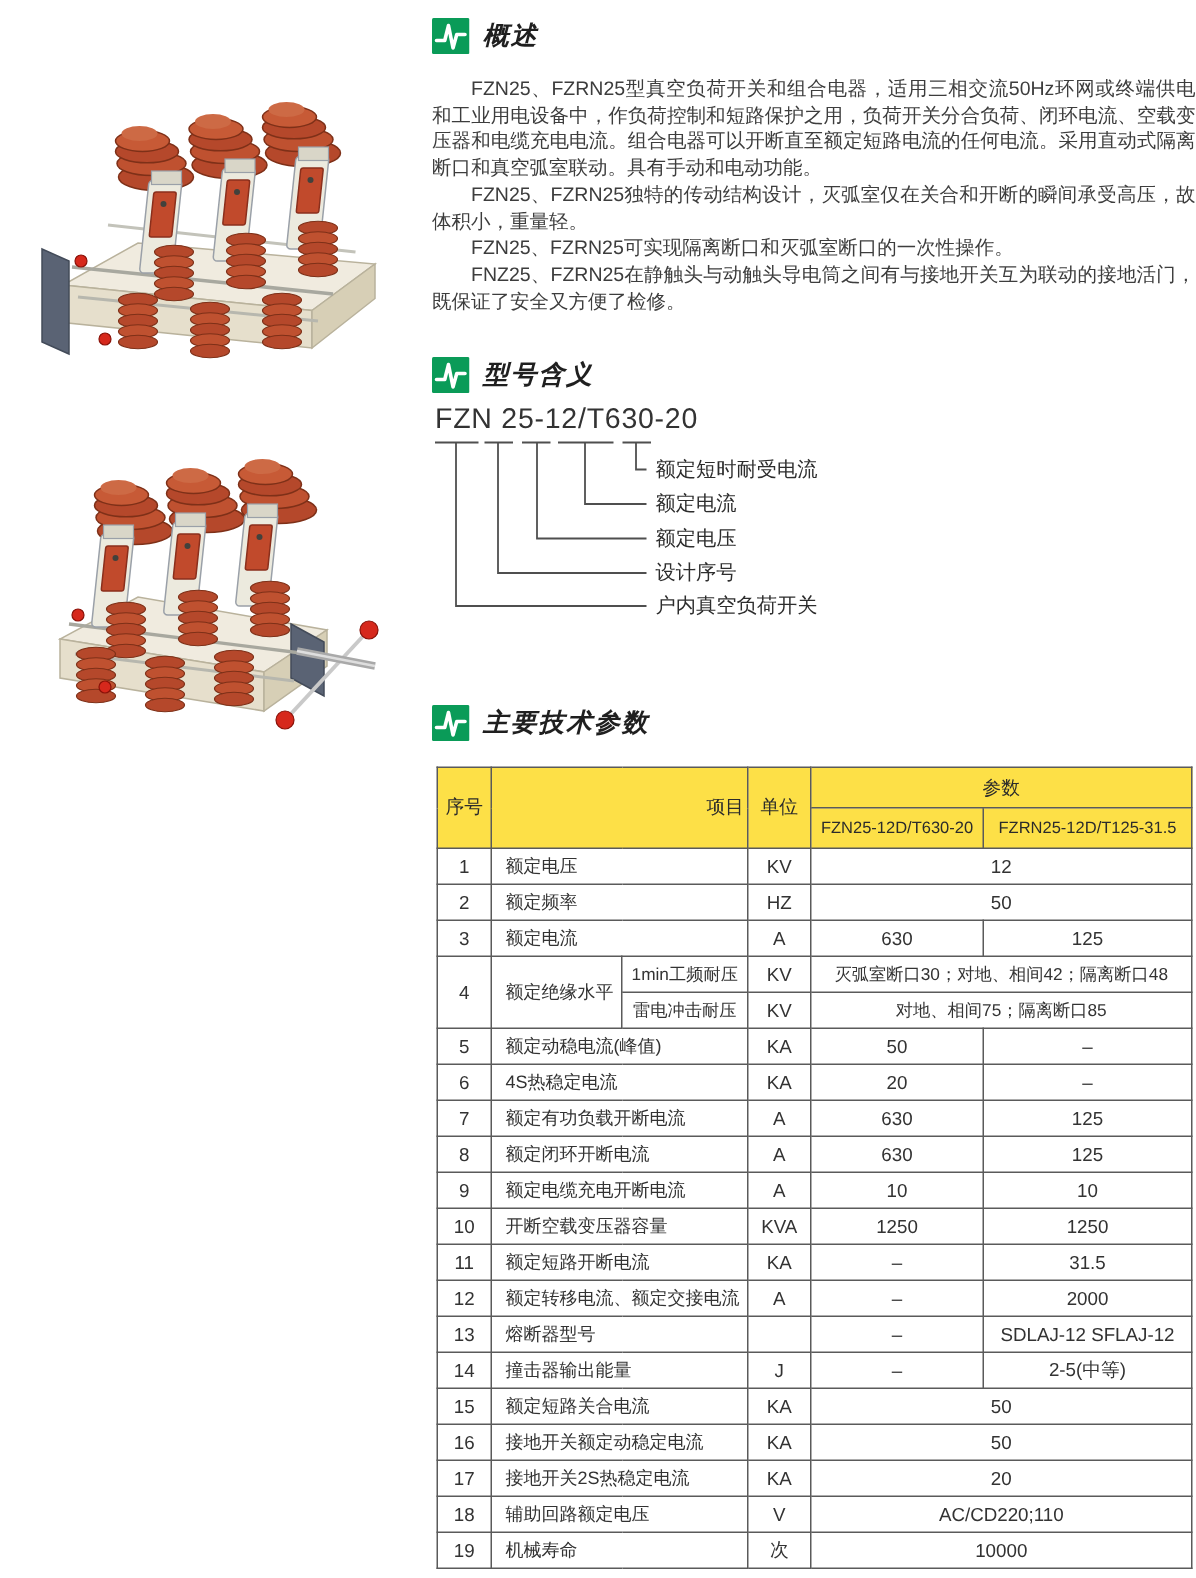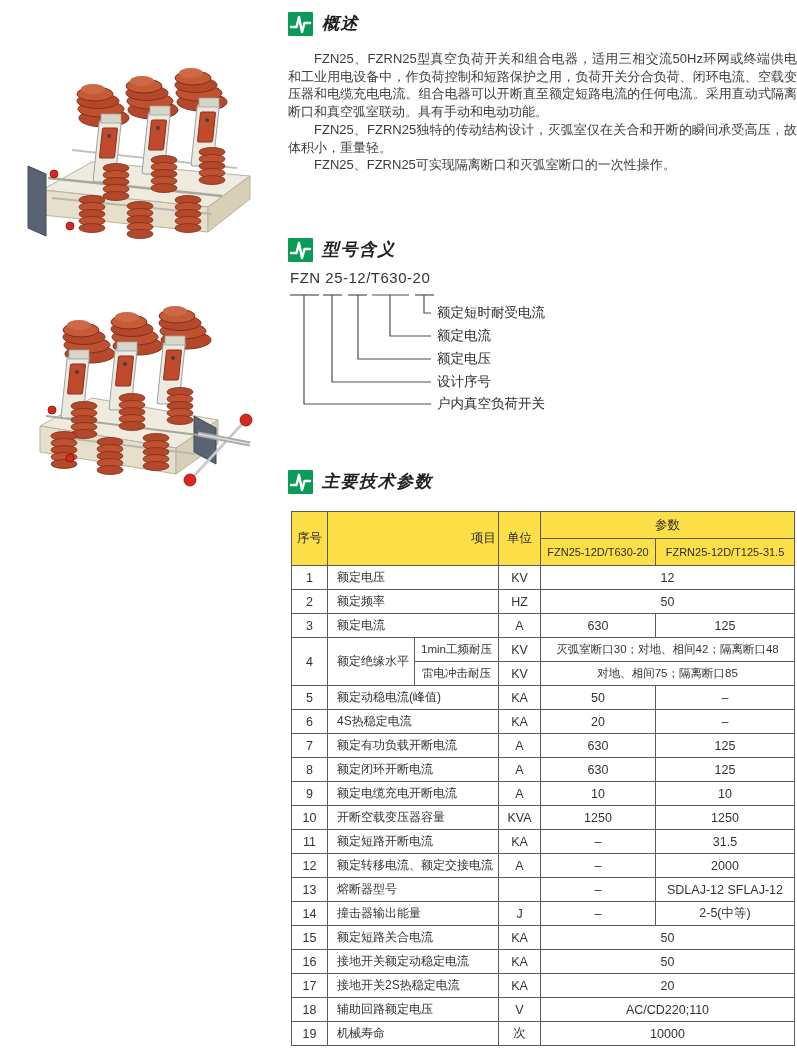--- a/index.html
+++ b/index.html
@@ -16,21 +16,21 @@
   .sec-header{display:flex;align-items:center;gap:9px;height:27px;}
   .sec-header .ttl{font-size:17px;font-weight:bold;color:#1f1f1f;letter-spacing:1.5px;font-style:italic;}
   .marker{width:25px;height:24px;flex:0 0 25px;}
 
   #sec-overview{top:10px;}
   #overview-text{margin-top:13px;font-size:13px;line-height:17.7px;text-align:justify;color:#3d3d3d;}
   #overview-text p{margin:0;text-indent:2em;}
 
   #sec-model{top:236px;}
   #model-diagram{position:relative;height:180px;margin-top:0;}
-  #model-code{position:absolute;left:2px;top:6px;font-size:15px;letter-spacing:.5px;color:#333;white-space:nowrap;}
+  #model-code{position:absolute;left:2px;top:6px;font-size:19px;letter-spacing:.5px;color:#333;white-space:nowrap;}
   #model-lines{position:absolute;left:0;top:0;}
   .model-label{position:absolute;left:149px;font-size:13.5px;color:#2d2d2d;white-space:nowrap;}
 
   #sec-params{top:468px;}
   table{border-collapse:collapse;table-layout:fixed;width:503px;margin:16px 0 0 3px;}
   th,td{border:1px solid #5a5a5a;padding:0 2px;vertical-align:middle;}
   thead th{background:#fde047;font-weight:normal;font-size:12.5px;color:#2b2b2b;height:26px;}
   thead th.model-th{font-size:11px;}
   tbody td{height:23px;font-size:12.5px;text-align:center;color:#333;}
   td.item-cell{text-align:left;padding-left:9px;font-size:12px;}
@@ -138,20 +138,21 @@
       <svg class="marker" viewBox="0 0 25 24">
         <rect x="0" y="0" width="25" height="24" rx="1" fill="#0a9b58"></rect>
         <polyline points="3,15 8.5,15 11,5 14,20 16.5,11 22,11" fill="none" stroke="#ffffff" stroke-width="2.4" stroke-linejoin="round" stroke-linecap="round"></polyline>
       </svg>
       <span class="ttl">概述</span>
     </div>
     <div id="overview-text">
         <p>FZN25、FZRN25型真空负荷开关和组合电器，适用三相交流50Hz环网或终端供电和工业用电设备中，作负荷控制和短路保护之用，负荷开关分合负荷、闭环电流、空载变压器和电缆充电电流。组合电器可以开断直至额定短路电流的任何电流。采用直动式隔离断口和真空弧室联动。具有手动和电动功能。</p>
         <p>FZN25、FZRN25独特的传动结构设计，灭弧室仅在关合和开断的瞬间承受高压，故体积小，重量轻。</p>
         <p>FZN25、FZRN25可实现隔离断口和灭弧室断口的一次性操作。</p>
+        <p>FNZ25、FZRN25在静触头与动触头导电筒之间有与接地开关互为联动的接地活门，既保证了安全又方便了检修。</p>
       </div>
   </section>
 
   <section class="sec" id="sec-model">
     <div class="sec-header">
       <svg class="marker" viewBox="0 0 25 24">
         <rect x="0" y="0" width="25" height="24" rx="1" fill="#0a9b58"></rect>
         <polyline points="3,15 8.5,15 11,5 14,20 16.5,11 22,11" fill="none" stroke="#ffffff" stroke-width="2.4" stroke-linejoin="round" stroke-linecap="round"></polyline>
       </svg>
       <span class="ttl">型号含义</span>

